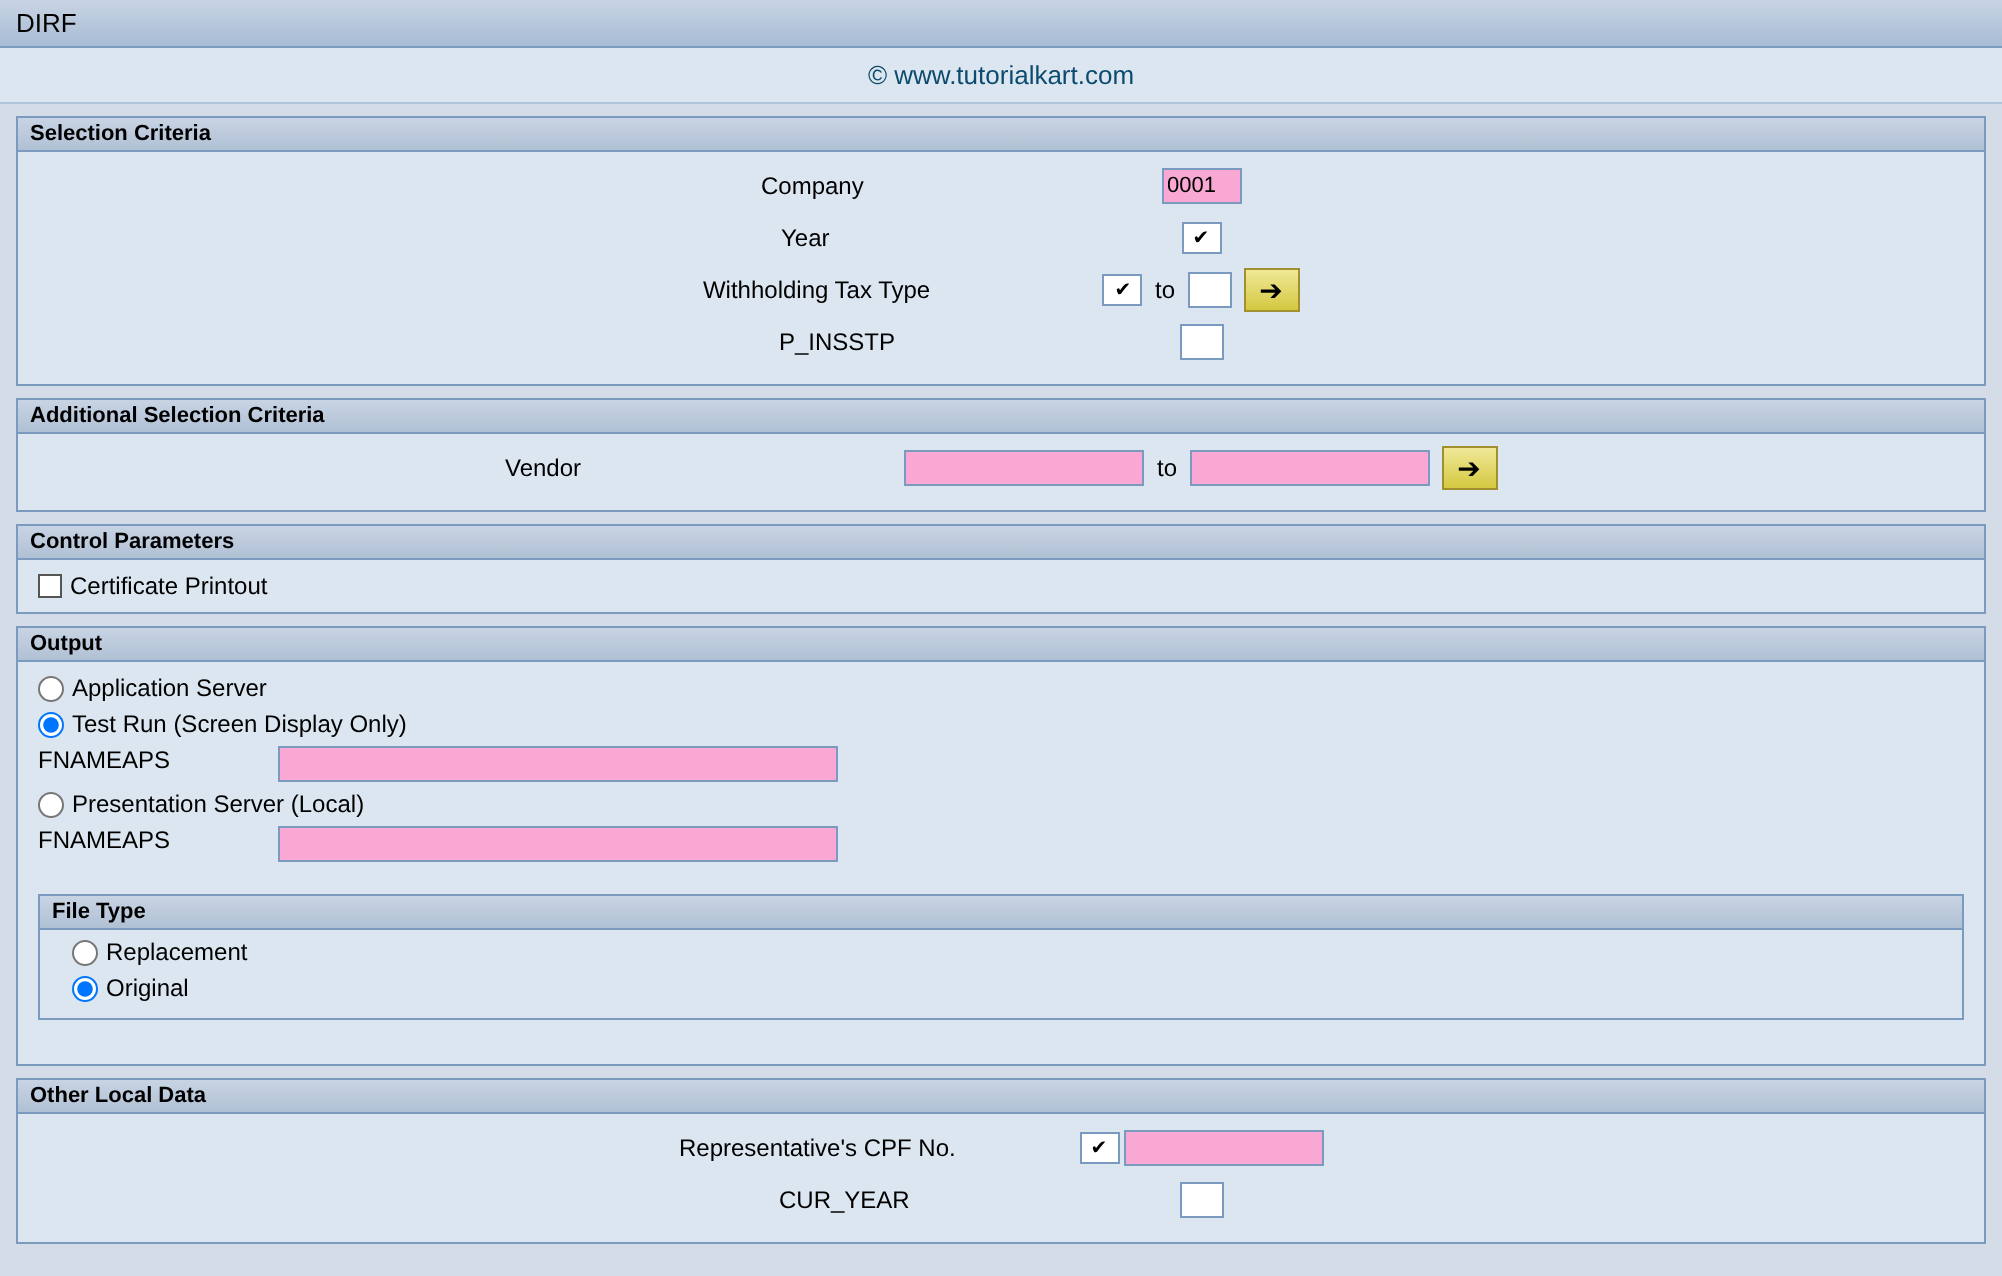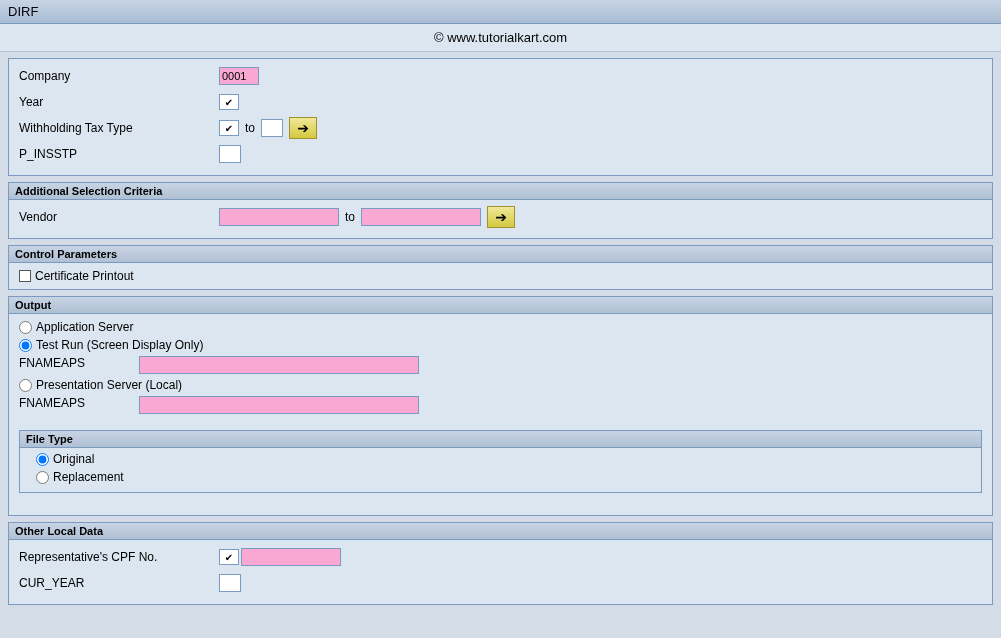--- a/index.html
+++ b/index.html
@@ -16,21 +16,21 @@
       padding: 4px 8px;
       font-weight: normal;
       font-size: 13px;
       border-bottom: 1px solid #7a9abf;
     }
     .watermark-bar {
       background-color: #dce6f0;
       text-align: center;
       padding: 6px 0;
       font-size: 13px;
-      color: #000000;
+      color: #0c4a6e;
       border-bottom: 1px solid #b0c4d8;
     }
     .section {
       margin: 6px 8px;
       border: 1px solid #7a9abf;
       background-color: #dce6f0;
     }
     .section-header {
       background: linear-gradient(to bottom, #c8d4e4, #b0c0d4);
       padding: 2px 6px;
@@ -40,20 +40,21 @@
       color: #000;
     }
     .section-body {
       padding: 6px 10px;
     }
     .form-row {
       display: flex;
       align-items: center;
       margin-bottom: 4px;
       min-height: 22px;
+      justify-content: center;
     }
     .form-label {
       width: 200px;
       font-size: 12px;
       flex-shrink: 0;
     }
     .form-input {
       border: 1px solid #7a9abf;
       background: #f9a8d4;
       height: 18px;
@@ -145,20 +146,23 @@
 
 <div class="title-bar">
   <span>DIRF</span>
 </div>
 
 <div class="watermark-bar">
   <span>© www.tutorialkart.com</span>
 </div>
 
 <div class="section">
+  <div class="section-header">
+    <span>Selection Criteria</span>
+  </div>
   <div class="section-body">
 
     <div class="form-row">
       <div class="form-label">Company</div>
       <input class="form-input input-short" type="text" value="0001" style="">
     </div>
 
     <div class="form-row">
       <div class="form-label">Year</div>
       <div class="checkbox-field">✔</div>
@@ -240,27 +244,27 @@
       <span class="fnameaps-label">FNAMEAPS</span>
       <input class="form-input input-long" type="text" value="" style="">
     </div>
 
     <div class="file-type-section">
       <div class="file-type-header">
         <span>File Type</span>
       </div>
       <div class="file-type-body">
         <div class="radio-row">
+          <input type="radio" name="file-type" style="">
+          <span>Replacement</span>
+        </div>
+        <div class="radio-row">
           <input type="radio" name="file-type" checked="" style="">
           <span>Original</span>
         </div>
-        <div class="radio-row">
-          <input type="radio" name="file-type" style="">
-          <span>Replacement</span>
-        </div>
       </div>
     </div>
   </div>
 </div>
 
 <div class="section">
   <div class="section-header">
     <span>Other Local Data</span>
   </div>
   <div class="section-body">

